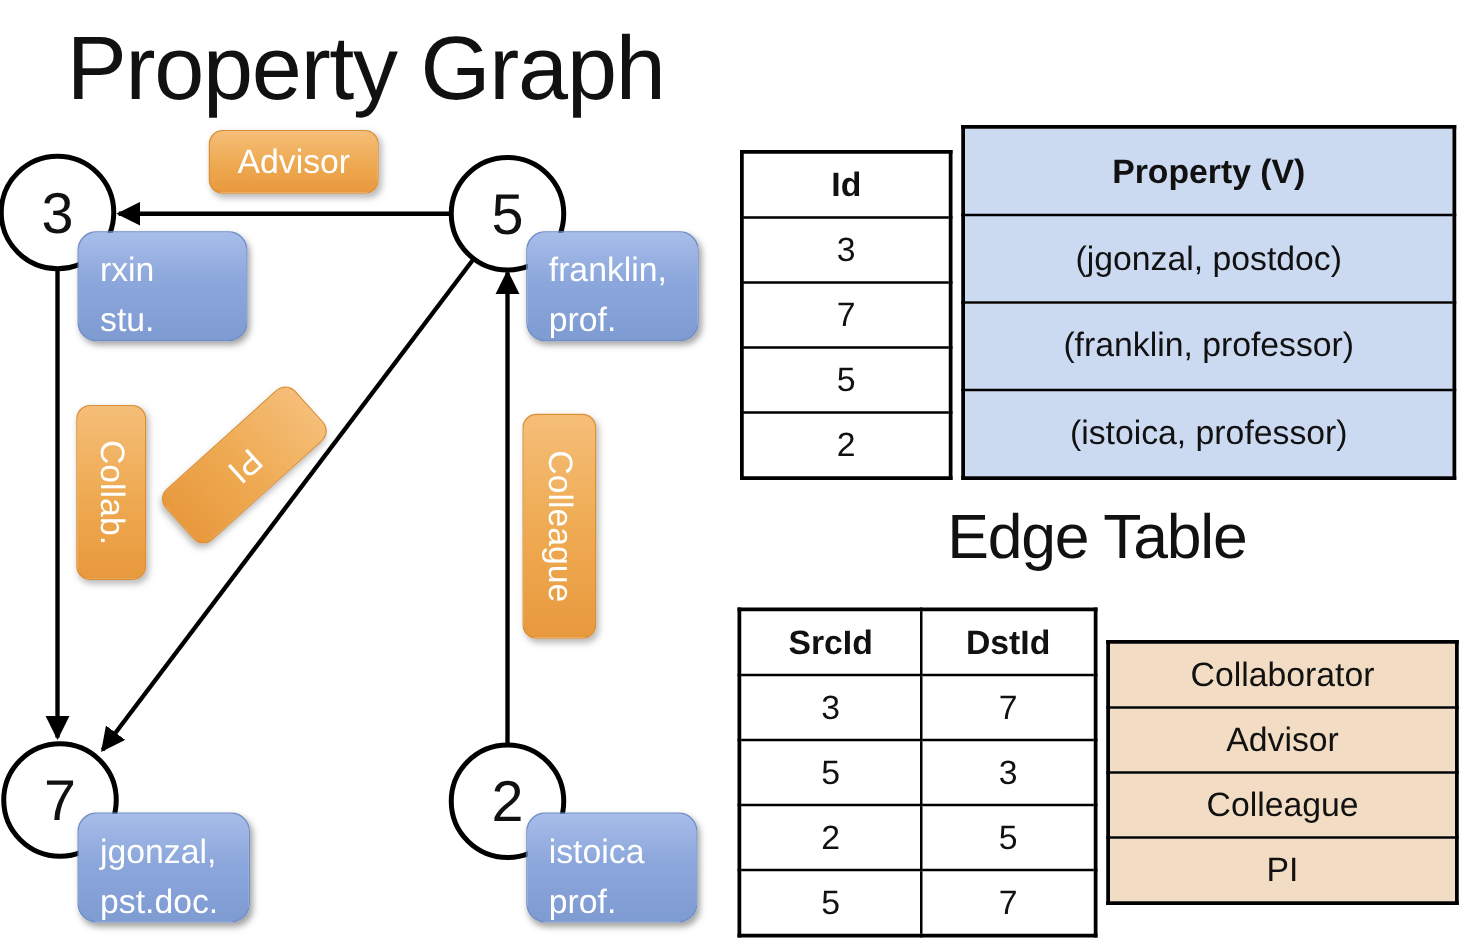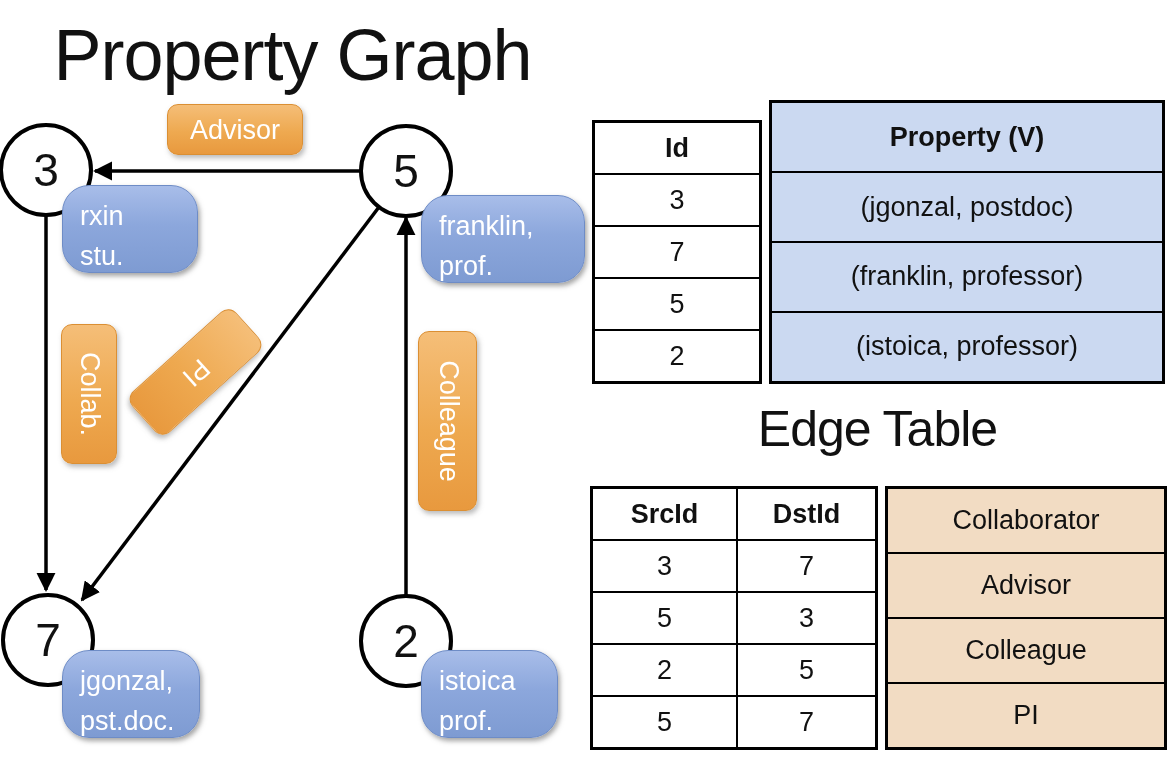--- a/index.html
+++ b/index.html
@@ -17,21 +17,21 @@
 
   .graph-svg { position:absolute; left:0; top:0; width:585px; height:760px; z-index:1; }
 
   .node-num {
     position:absolute; width:90px; height:90px; z-index:2;
     display:flex; align-items:center; justify-content:center;
     font-size:46px; color:#111;
   }
 
   .prop-box {
-    position:absolute; z-index:3; border-radius:27px;
+    position:absolute; z-index:3; border-radius:15px;
     background:linear-gradient(to bottom, #A8BDE9 0%, #8CA7DC 45%, #7E9BD2 100%);
     border:1px solid #6E8CC6;
     box-shadow:2px 3px 5px rgba(90,90,90,0.55);
     color:#fff; font-size:27px; line-height:1.48;
     padding:11px 0 0 17px; white-space:pre-line; box-sizing:border-box;
   }
 
   .edge-label {
     position:absolute; z-index:4; border-radius:11px;
     background:linear-gradient(to bottom, #F5BE78 0%, #EEA950 55%, #E8993E 100%);
@@ -89,21 +89,21 @@
     <line x1="406" y1="596" x2="406" y2="218" stroke="#000" stroke-width="3.5" marker-end="url(#arrow)"></line>
   </svg>
 
   <div class="node-num" style="left:1px;   top:125px;">3</div>
   <div class="node-num" style="left:361px; top:126px;">5</div>
   <div class="node-num" style="left:3px;   top:595px;">7</div>
   <div class="node-num" style="left:361px; top:596px;">2</div>
 
   <div class="prop-box" style="left:62px;  top:185px; width:136px; height:88px;">rxin
 stu.</div>
-  <div class="prop-box" style="left:421px; top:195px; width:164px; height:88px;">franklin,
+  <div class="prop-box" style="left:421px; top:185px; width:138px; height:88px;">franklin,
 prof.</div>
   <div class="prop-box" style="left:62px;  top:650px; width:138px; height:88px;">jgonzal,
 pst.doc.</div>
   <div class="prop-box" style="left:421px; top:650px; width:137px; height:88px;">istoica
 prof.</div>
 
   <div class="edge-label" style="left:167px; top:104px; width:136px; height:51px;">
     <span class="htext">Advisor</span>
   </div>
   <div class="edge-label" style="left:61px; top:324px; width:56px; height:140px;">
@@ -151,21 +151,21 @@
           </tr>
       <tr>
             <td class="bg-v">(istoica, professor)</td>
           </tr>
     </tbody>
       </table>
   </div>
 
   <div class="title et-title">Edge Table</div>
 
-  <div class="tbl-wrap" style="left:590px; top:486px;">
+  <div class="tbl-wrap" style="left:590px; top:486px;align-items:center;">
     <table class="sub" style="width:288px;">
       <tbody>
           <tr>
         <td class="hdr bg-w" style="width:135px;">SrcId</td>
         <td class="hdr bg-w">DstId</td>
       </tr>
       <tr>
         <td class="num bg-w">3</td>
         <td class="num bg-w">7</td>
       </tr>

